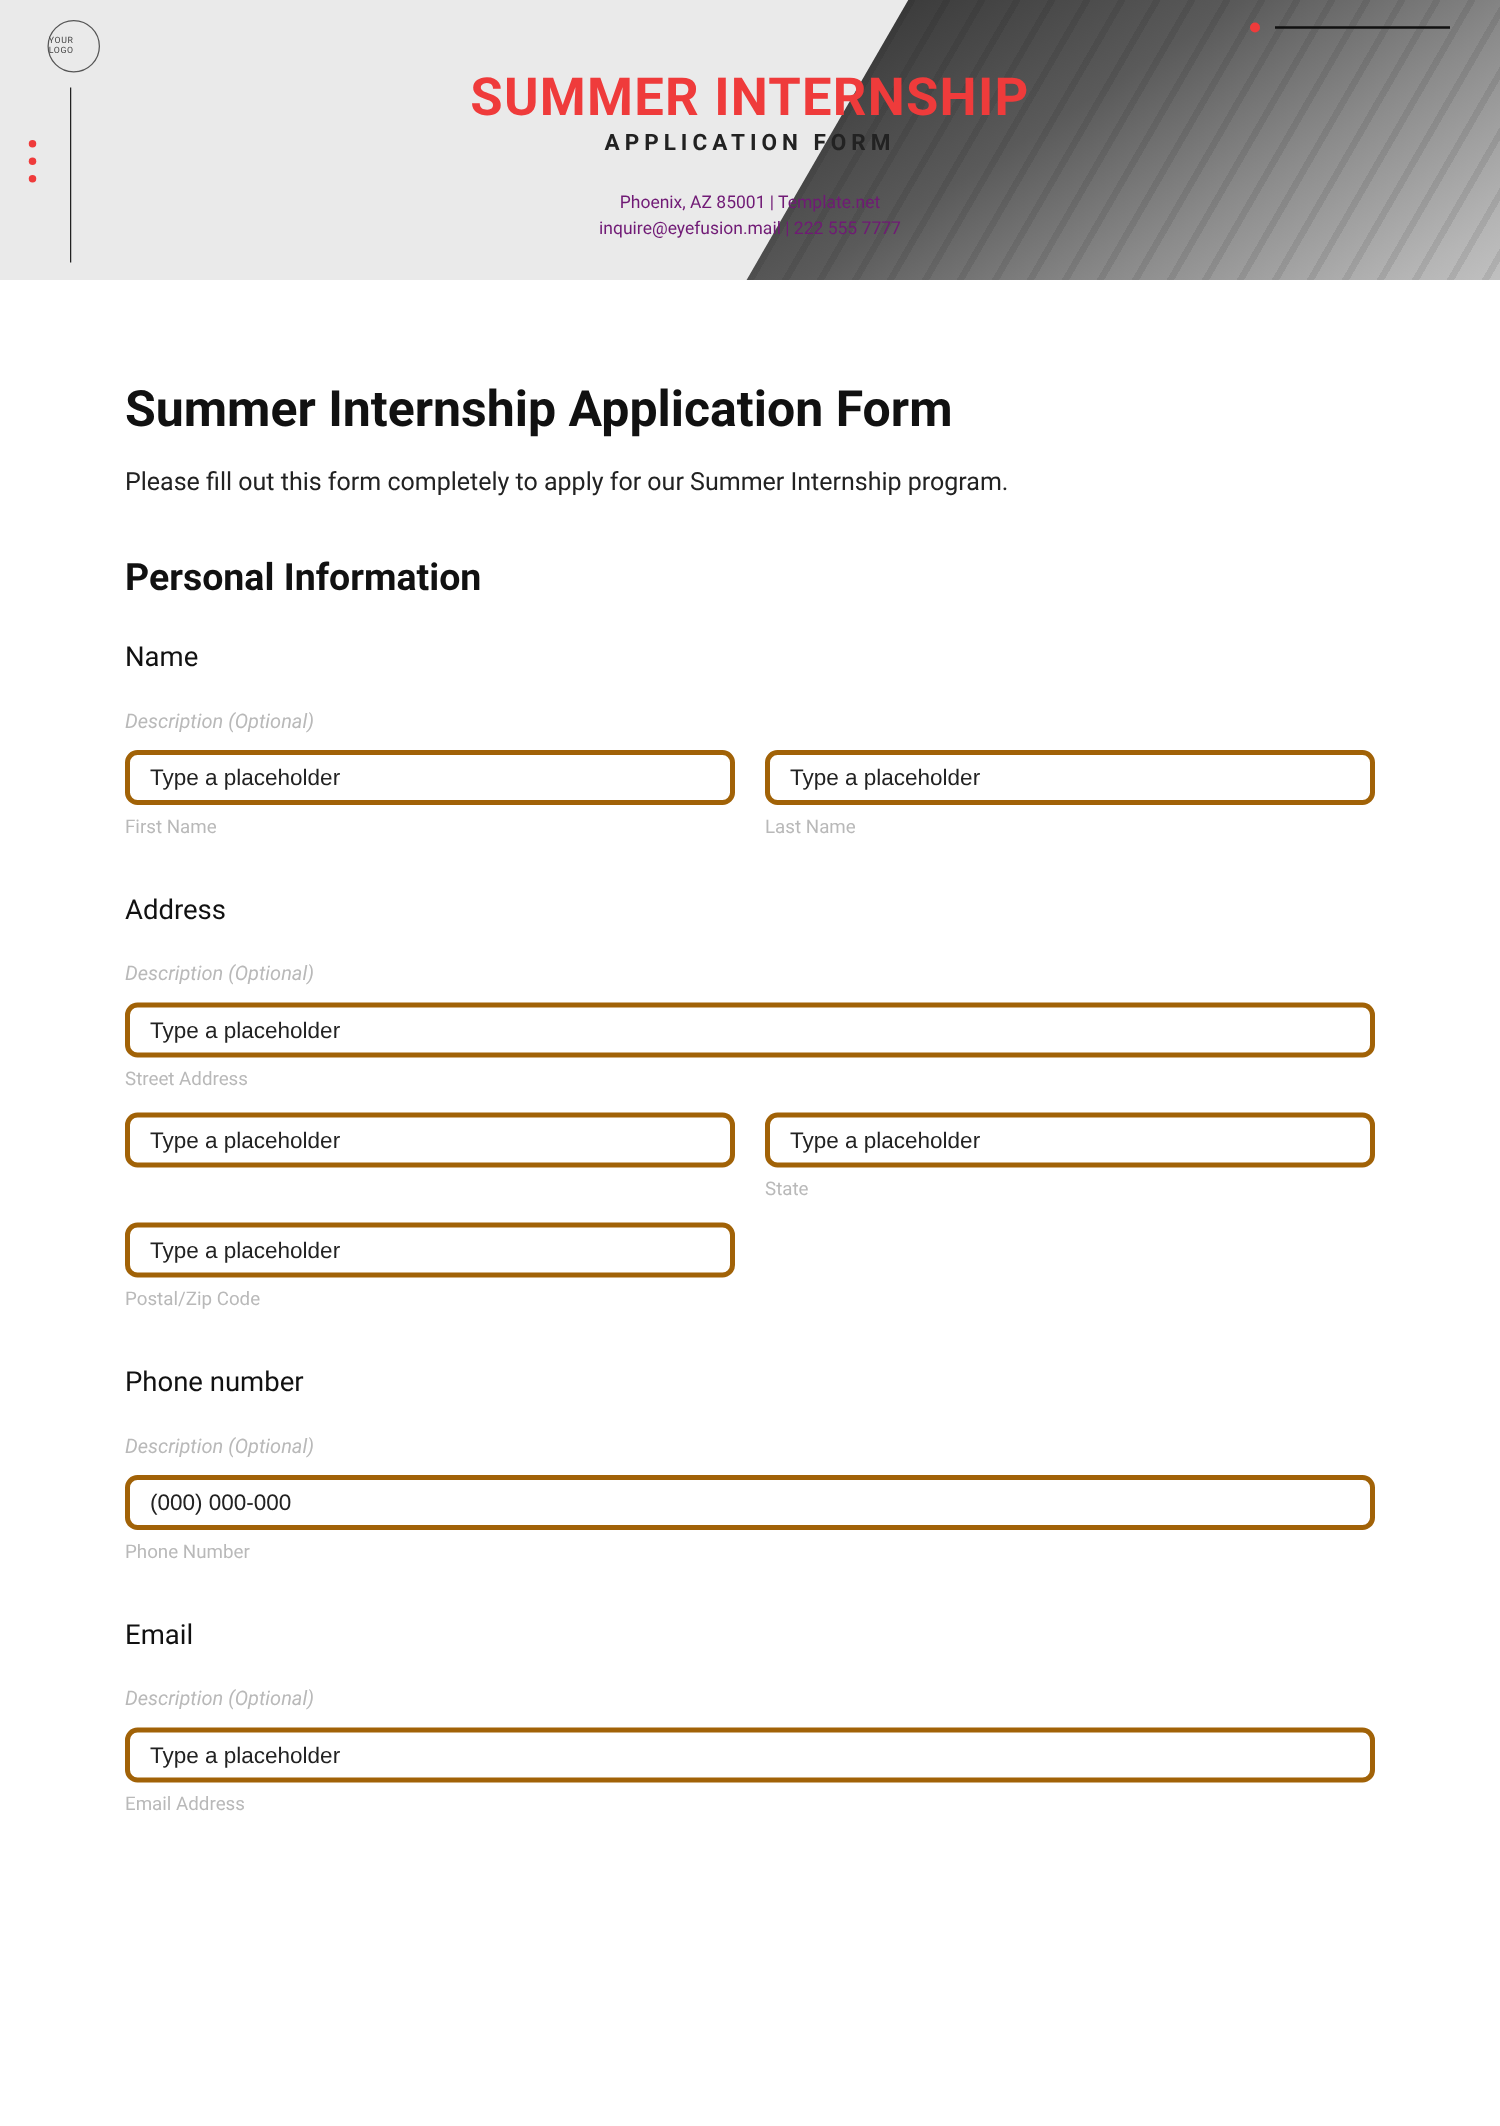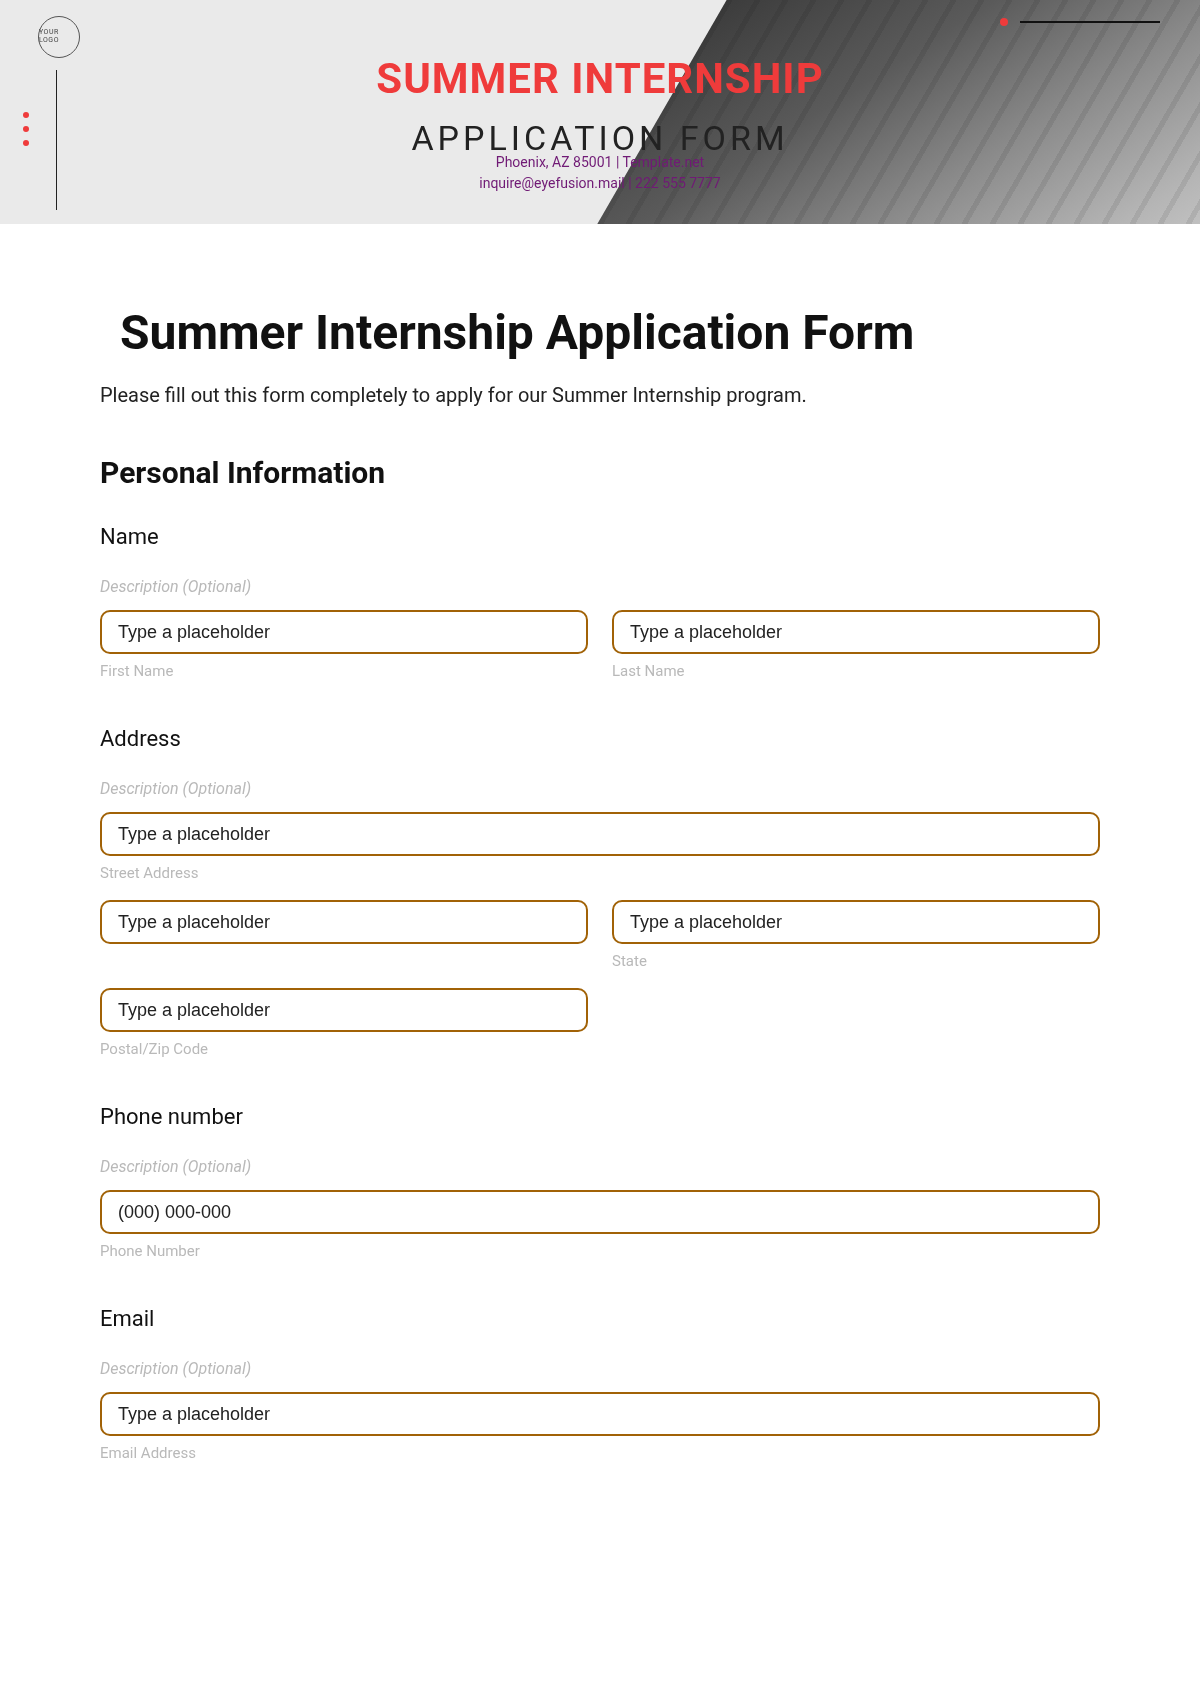--- a/index.html
+++ b/index.html
@@ -58,60 +58,60 @@
   .hero-title {
     position:absolute; left:0; right:0; top:54px;
     text-align:center;
     font-weight:700;
     font-size:42px;
     letter-spacing:1px;
     color:#ef3b3b;
     text-transform:uppercase;
   }
   .hero-sub {
-    position:absolute; left:0; right:0; top:118px;
+    position:absolute; left:0; right:0; top:104px;
     text-align:center;
-    font-weight:400;
-    font-size:34px;
+    font-weight:700;
+    font-size:18px;
     letter-spacing:4px;
     color:#222;
     text-transform:uppercase;
   }
   .hero-meta {
     position:absolute; left:0; right:0; top:152px;
     text-align:center;
     font-size:14px; color:#701a75; line-height:1.5;
   }
   
   .page {
     padding: 80px 100px 40px 100px;
   }
   .page h1 {
-    font-size:48px; font-weight:700; margin-bottom:22px;margin-left:20px;
+    font-size:40px; font-weight:700; margin-bottom:22px;
   }
   .intro {
     font-size:20px; color:#222; margin-bottom:48px;
   }
   .page h2 {
     font-size:30px; font-weight:700; margin-bottom:34px;
   }
   .field-group { margin-bottom:46px; }
   .field-label {
     font-size:22px; font-weight:400; margin-bottom:8px; display:block;
   }
   .desc {
     font-size:16px; font-style:italic; color:#b9b9b9; margin-bottom:14px; display:block;margin-top:28px;
   }
   .row { display:flex; gap:24px; margin-bottom:6px; }
   .col { flex:1; display:flex; flex-direction:column; }
   .col-half { flex:0 0 calc(50% - 12px); display:flex; flex-direction:column; }
   input.text-input {
     width:100%;
     height:44px;
-    border:2px solid #a16207;
+    border:4px solid #a16207;
     border-radius:10px;
     padding:16px 16px;
     font-size:18px;
     color:#222;
     background:#fff;
     outline:none;
   }
   input.text-input::placeholder { color:#222; }
   .sublabel {
     font-size:15px; color:#b9b9b9; margin-top:8px; display:block;

